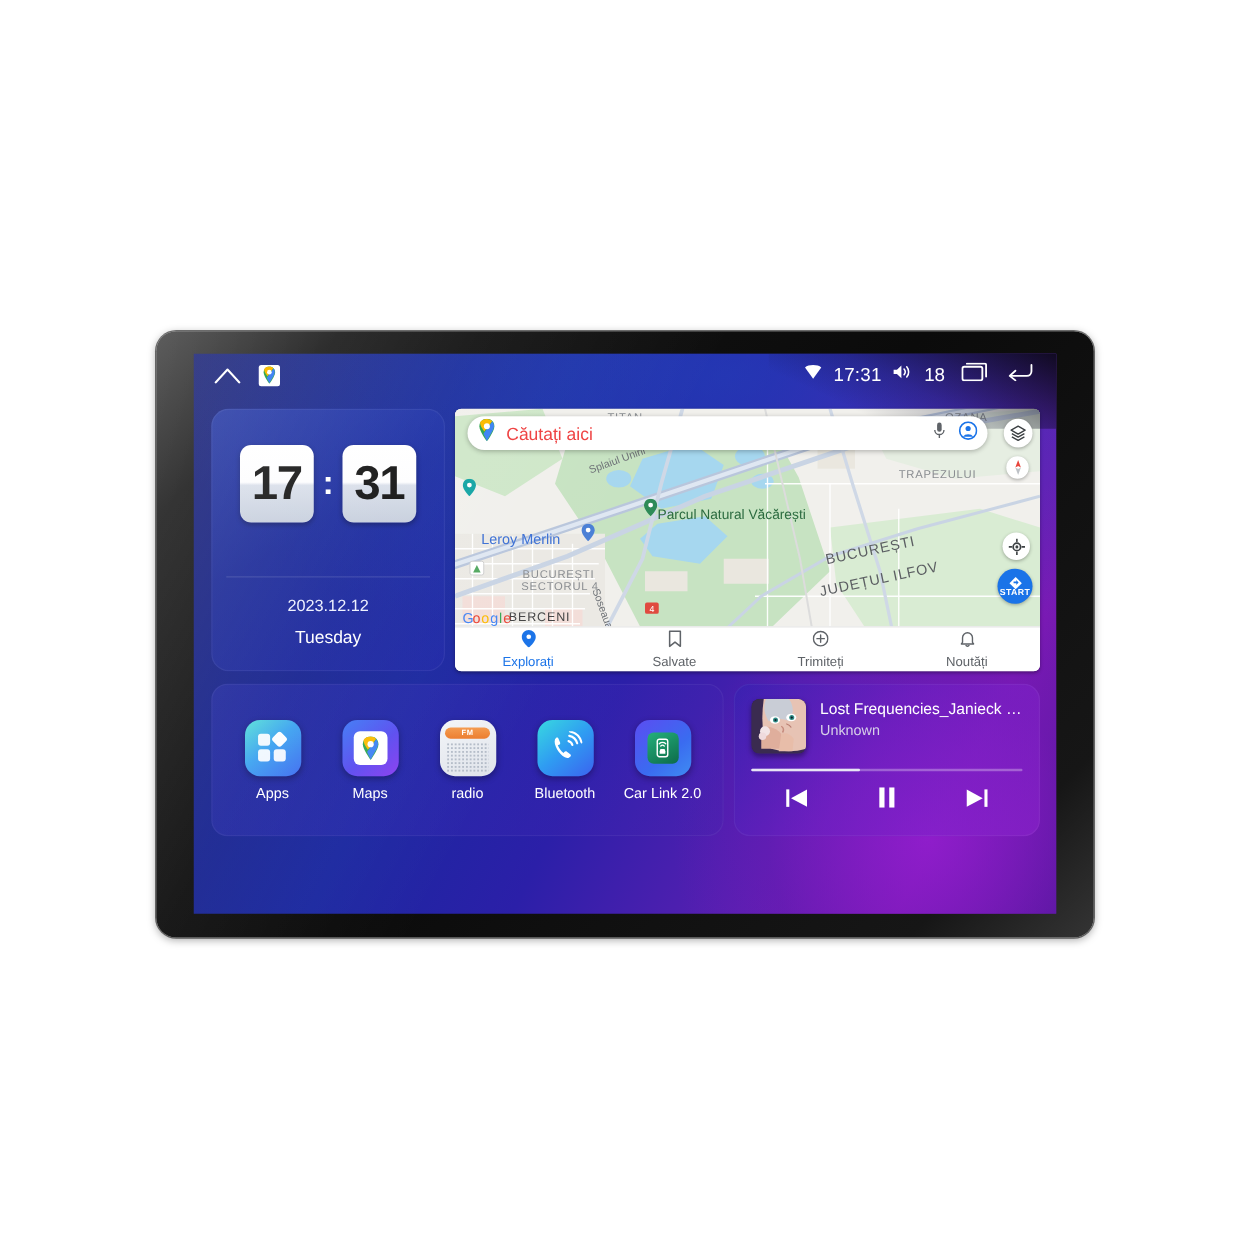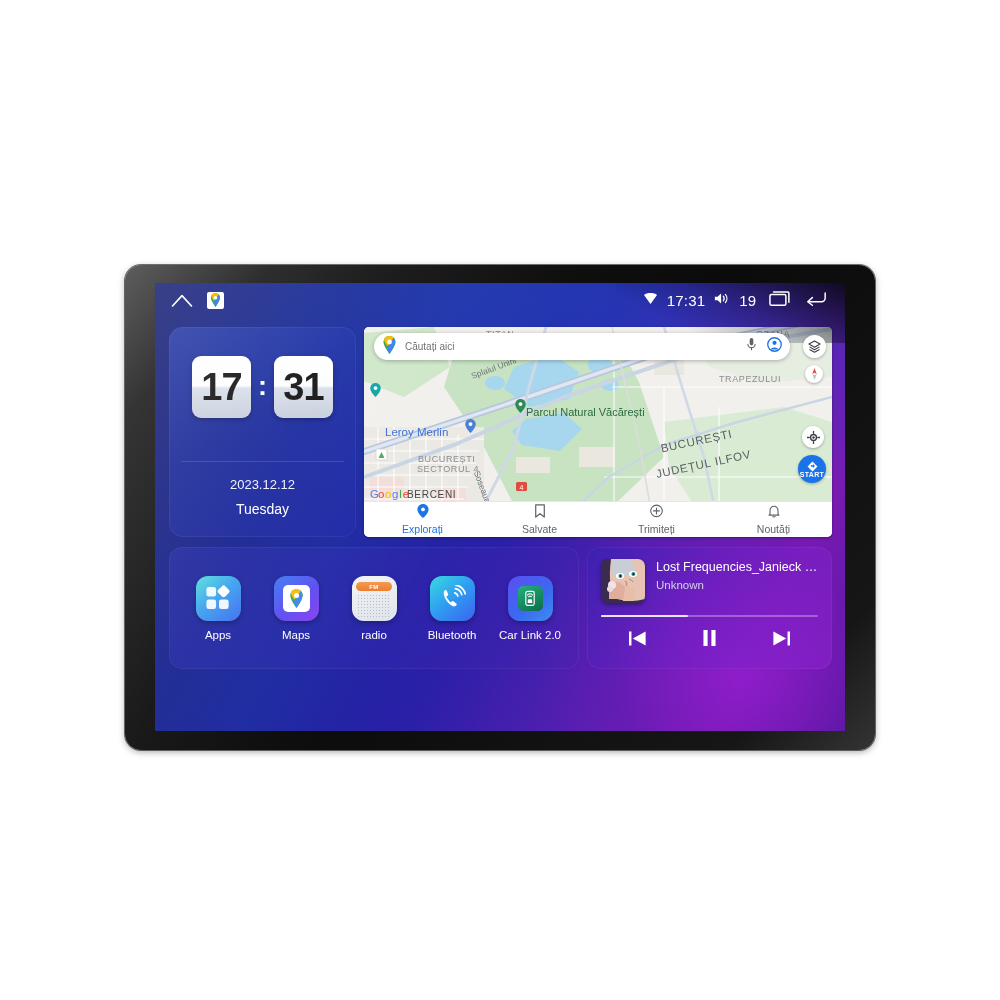--- a/index.html
+++ b/index.html
@@ -117,21 +117,21 @@
   }
   .mapnav .tab{ flex:1; display:flex; flex-direction:column; align-items:center; justify-content:center; gap:1px;}
   .mapnav .tab .lbl{ font-size:10.5px; color:#5f6368; }
   .mapnav .tab.active .lbl{ color:#1a73e8; }
 
   .searchbar{
     position:absolute; left:10px; top:6px; width:calc(100% - 52px); height:27px;
     background:#fff; border-radius:14px; display:flex; align-items:center;
     box-shadow:0 1px 4px rgba(0,0,0,.28); padding:0 8px; box-sizing:border-box; z-index:6;
   }
-  .searchbar .ph{ flex:1; margin-left:8px; color:#737373; font-size:10px; }
+  .searchbar .ph{ flex:1; margin-left:8px; color:#ef4444; font-size:14px; }
   .sb-icons{ display:flex; align-items:center; gap:10px; }
 
   .mapctl{
     position:absolute; border-radius:50%; background:#fff;
     box-shadow:0 1px 3px rgba(0,0,0,.3);
     display:flex;align-items:center;justify-content:center; z-index:5;
   }
   #ctl-layers{ right:6px; top:8px; width:23px;height:23px;}
   #ctl-compass{ right:9px; top:38px; width:18px;height:18px;}
   #ctl-locate{ right:8px; top:99px; width:22px;height:22px;}
@@ -215,21 +215,21 @@
             </svg>
         </span>
         <span class="sb-time">17:31</span>
         <span>
           <svg width="16" height="13" viewBox="0 0 18 14">
             <path d="M1 5 H4 L8 1.3 V12.7 L4 9 H1 Z" fill="#fff"></path>
             <path d="M10.4 4.4 A4 4 0 0 1 10.4 9.6" fill="none" stroke="#fff" stroke-width="1.4" stroke-linecap="round"></path>
             <path d="M12.8 2.4 A7 7 0 0 1 12.8 11.6" fill="none" stroke="#fff" stroke-width="1.4" stroke-linecap="round"></path>
           </svg>
         </span>
-        <span class="sb-vol">19</span>
+        <span class="sb-vol">18</span>
         <span style="margin-left:4px;">
           <svg width="21" height="15" viewBox="0 0 22 16">
             <rect x="0.8" y="3.6" width="17" height="11.6" rx="1.6" fill="none" stroke="#fff" stroke-width="1.6"></rect>
             <path d="M4.6 1 H20 a1 1 0 0 1 1 1 V12" fill="none" stroke="#fff" stroke-width="1.6" stroke-linecap="round"></path>
           </svg>
         </span>
         <span style="margin-left:6px;">
           <svg width="22" height="15" viewBox="0 0 24 16">
             <path d="M22 2 V7.5 a4 4 0 0 1-4 4 H4" fill="none" stroke="#fff" stroke-width="1.6" stroke-linecap="round"></path>
             <path d="M8 7 L3 11.5 L8 15.4" fill="none" stroke="#fff" stroke-width="1.6" stroke-linecap="round" stroke-linejoin="round"></path>

